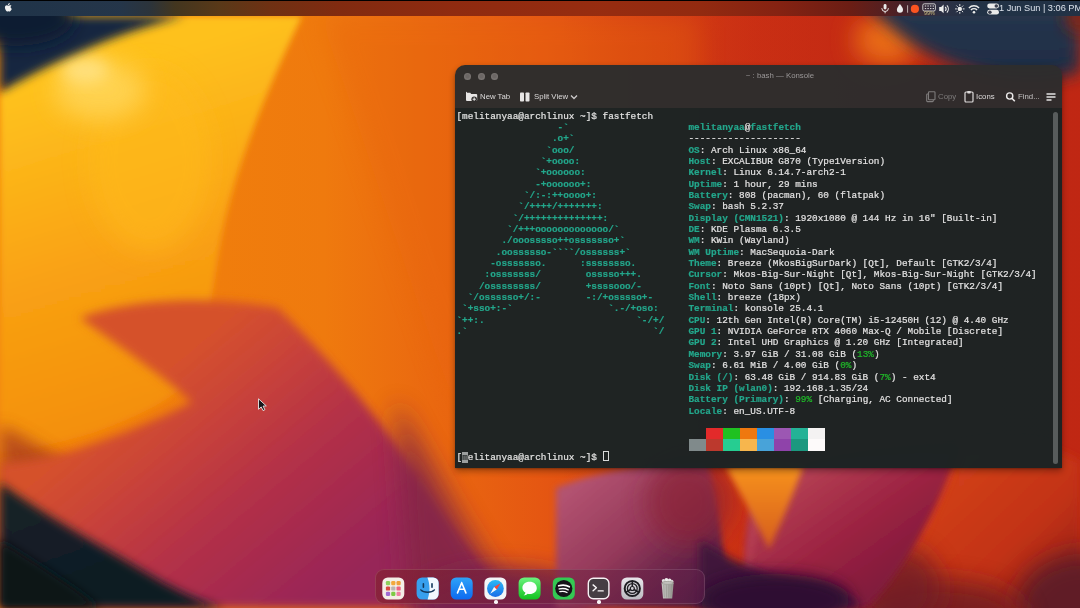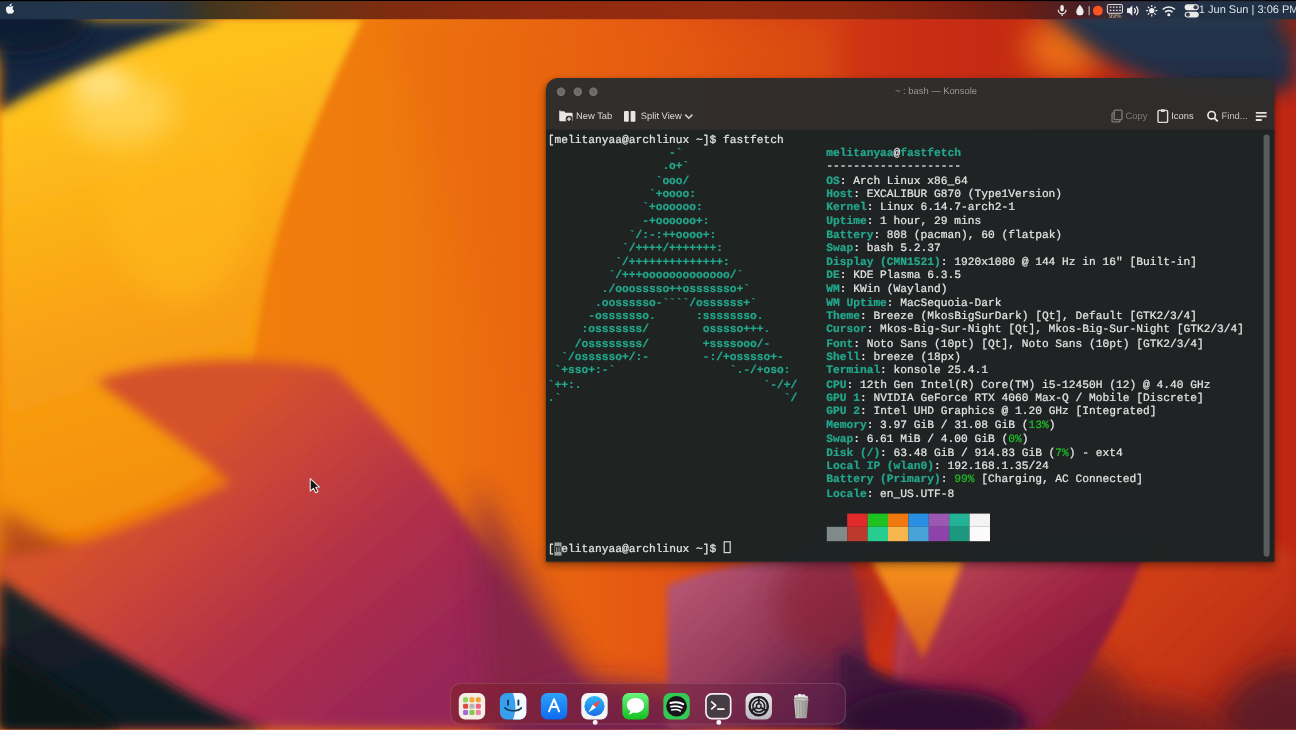--- a/index.html
+++ b/index.html
@@ -258,21 +258,21 @@
 <span class="tb">Cursor</span>: Mkos-Big-Sur-Night [Qt], Mkos-Big-Sur-Night [GTK2/3/4]
 <span class="tb">Font</span>: Noto Sans (10pt) [Qt], Noto Sans (10pt) [GTK2/3/4]
 <span class="tb">Shell</span>: breeze (18px)
 <span class="tb">Terminal</span>: konsole 25.4.1
 <span class="tb">CPU</span>: 12th Gen Intel(R) Core(TM) i5-12450H (12) @ 4.40 GHz
 <span class="tb">GPU 1</span>: NVIDIA GeForce RTX 4060 Max-Q / Mobile [Discrete]
 <span class="tb">GPU 2</span>: Intel UHD Graphics @ 1.20 GHz [Integrated]
 <span class="tb">Memory</span>: 3.97 GiB / 31.08 GiB (<span class="gr">13%</span>)
 <span class="tb">Swap</span>: 6.61 MiB / 4.00 GiB (<span class="gr">0%</span>)
 <span class="tb">Disk (/)</span>: 63.48 GiB / 914.83 GiB (<span class="gr">7%</span>) - ext4
-<span class="tb">Local IP (wlan0)</span>: 192.168.1.35/24
+<span class="tb">Disk IP (wlan0)</span>: 192.168.1.35/24
 <span class="tb">Battery (Primary)</span>: <span class="gr">99%</span> [Charging, AC Connected]
 <span class="tb">Locale</span>: en_US.UTF-8</pre>
     <div id="palette" style="position:absolute;left:234px;top:319.5px;">
       <div style="position:absolute;left:17px;top:0;width:17px;height:11.5px;background:#e32b2b;"></div>
       <div style="position:absolute;left:34px;top:0;width:17px;height:11.5px;background:#1dc422;"></div>
       <div style="position:absolute;left:51px;top:0;width:17px;height:11.5px;background:#ef7a10;"></div>
       <div style="position:absolute;left:68px;top:0;width:17px;height:11.5px;background:#2791e6;"></div>
       <div style="position:absolute;left:85px;top:0;width:17px;height:11.5px;background:#9b59b6;"></div>
       <div style="position:absolute;left:102px;top:0;width:17px;height:11.5px;background:#22b598;"></div>
       <div style="position:absolute;left:119px;top:0;width:17px;height:11.5px;background:#f4f5f5;"></div>

